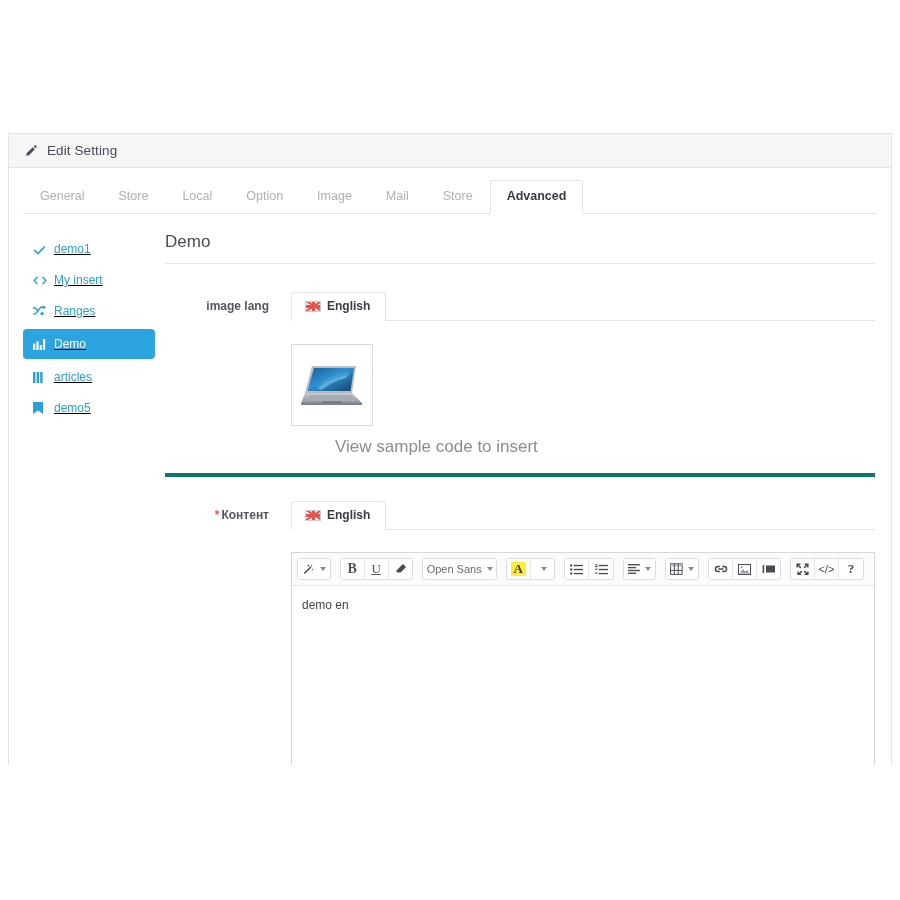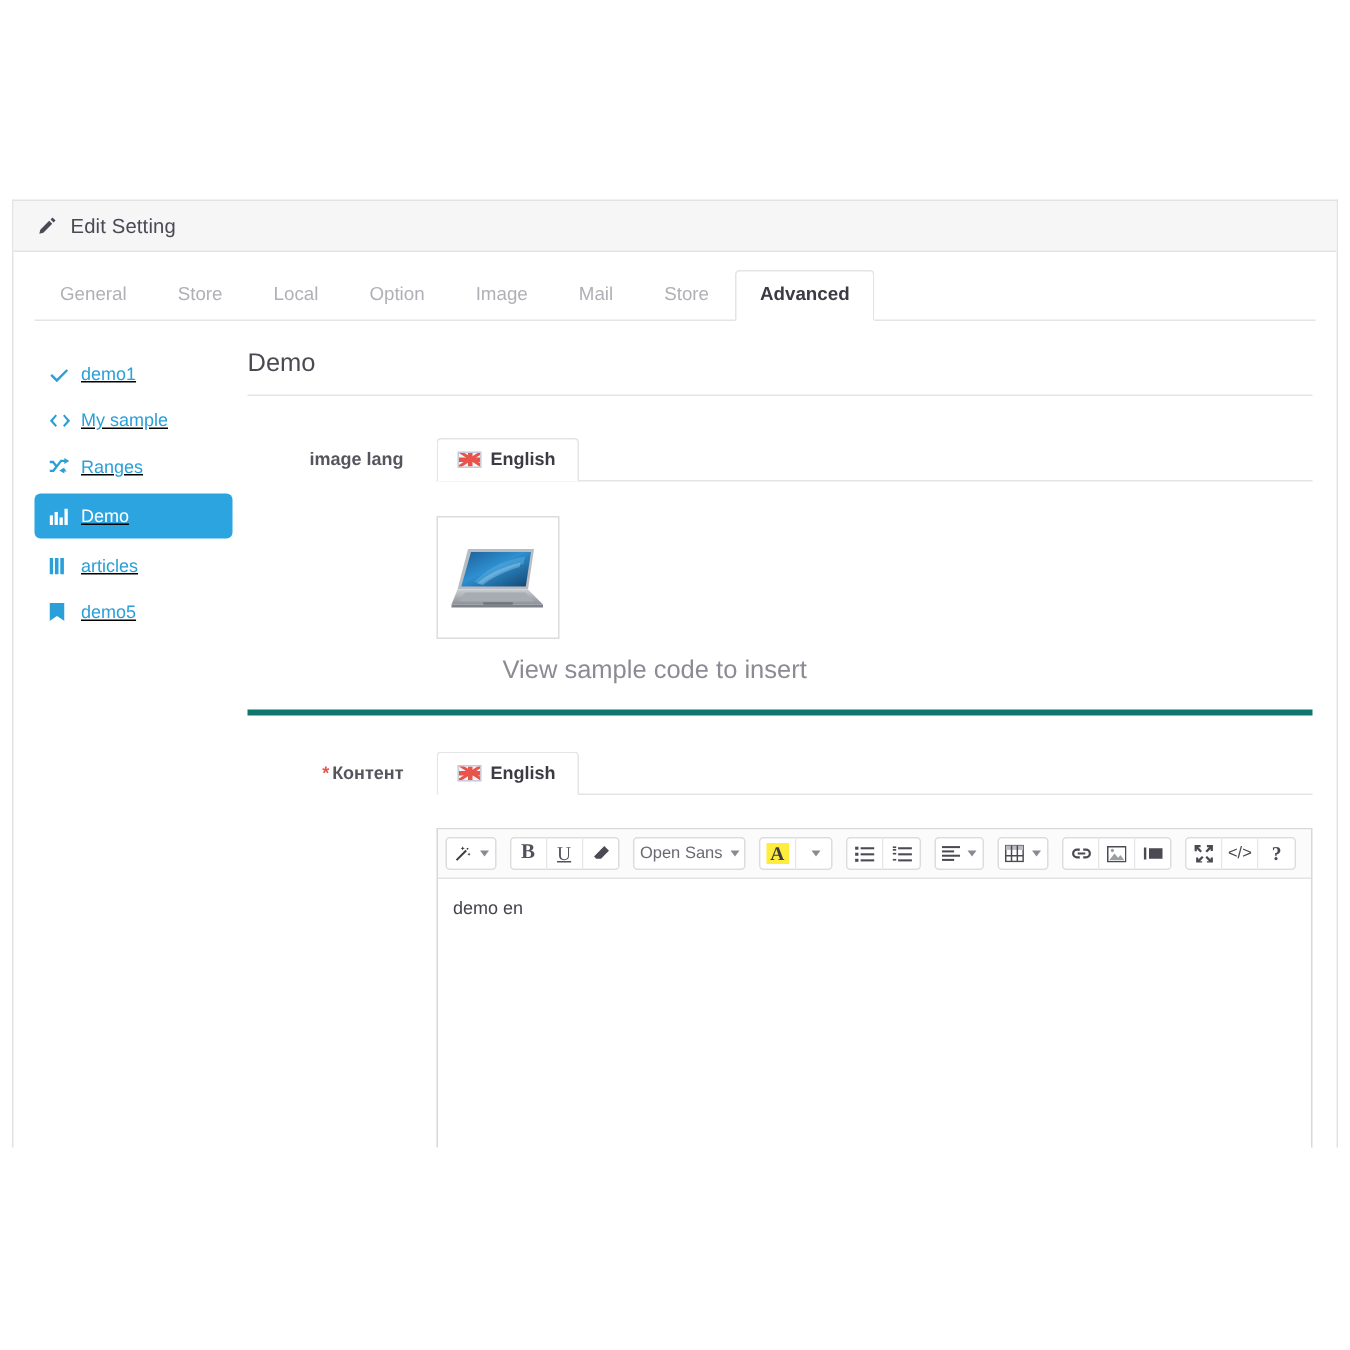--- a/index.html
+++ b/index.html
@@ -365,21 +365,21 @@
           </span>
           <span>demo1</span>
         </div>
 
         <div class="side-item">
           <span class="si-icon">
             <svg width="14" height="11" viewBox="0 0 18 12">
                 <path d="M5.2 0.6L6.4 1.8 2.9 5.9l3.5 4.2-1.2 1.2L0.3 6zM12.8 0.6L17.7 6l-4.9 5.3-1.2-1.2 3.5-4.2-3.5-4.1z"></path>
               </svg>
           </span>
-          <span>My sample</span>
+          <span>My insert</span>
         </div>
 
         <div class="side-item">
           <span class="si-icon">
             <svg width="14" height="12" viewBox="0 0 16 13">
               <path d="M0 2.2h3.1l2.4 3-1.1 1.4L2.4 4H0zM0 9h2.4l6-7.6h2.9V0l3.8 2.3-3.8 2.3V3.1H9.2L3.4 10.6H0z"></path>
               <path d="M10.1 8.3l1.2-1.5 1.8 2.3H11.3v1.5L7.5 8.3l3.8-2.3v1.5z" transform="translate(0,1.2)"></path>
             </svg>
           </span>
           <span>Ranges</span>

